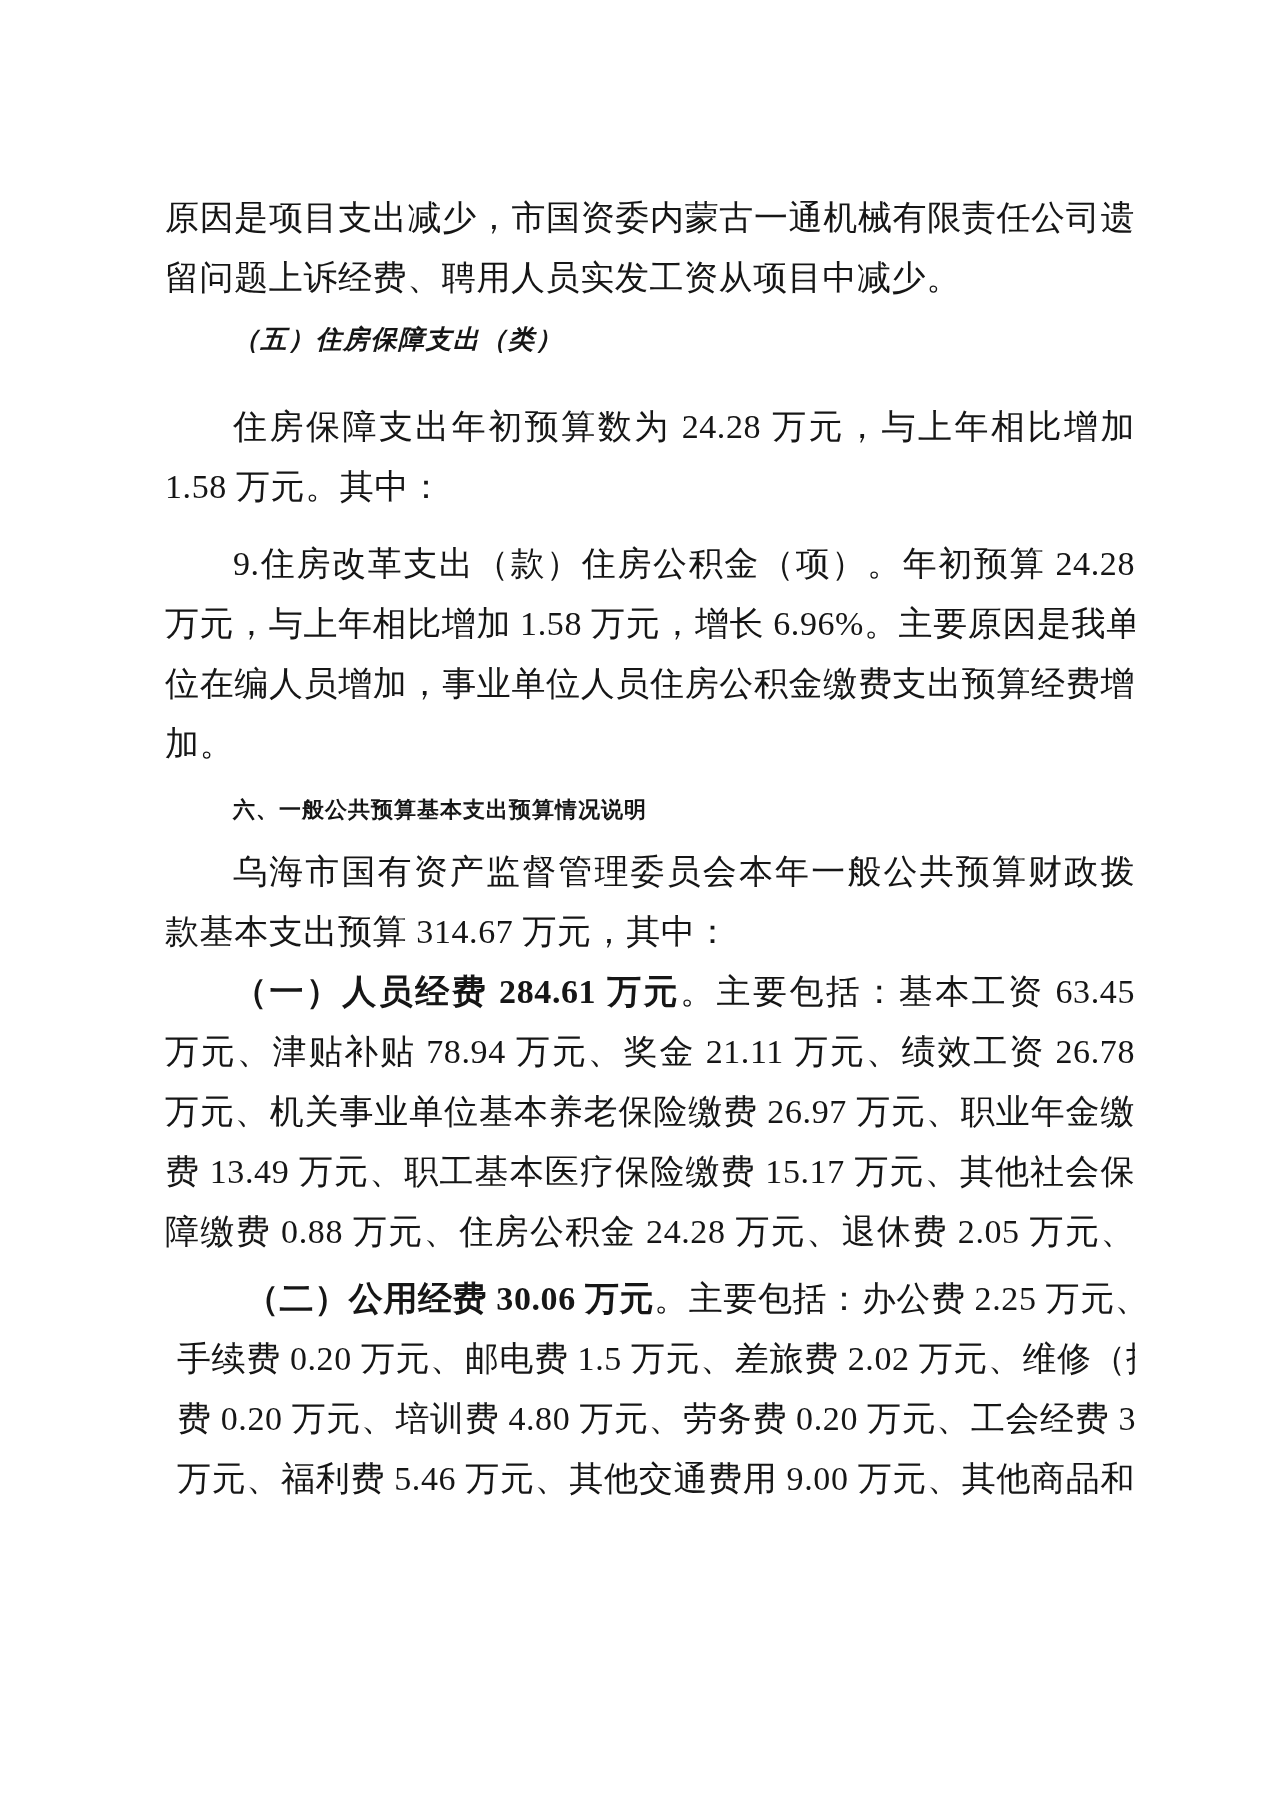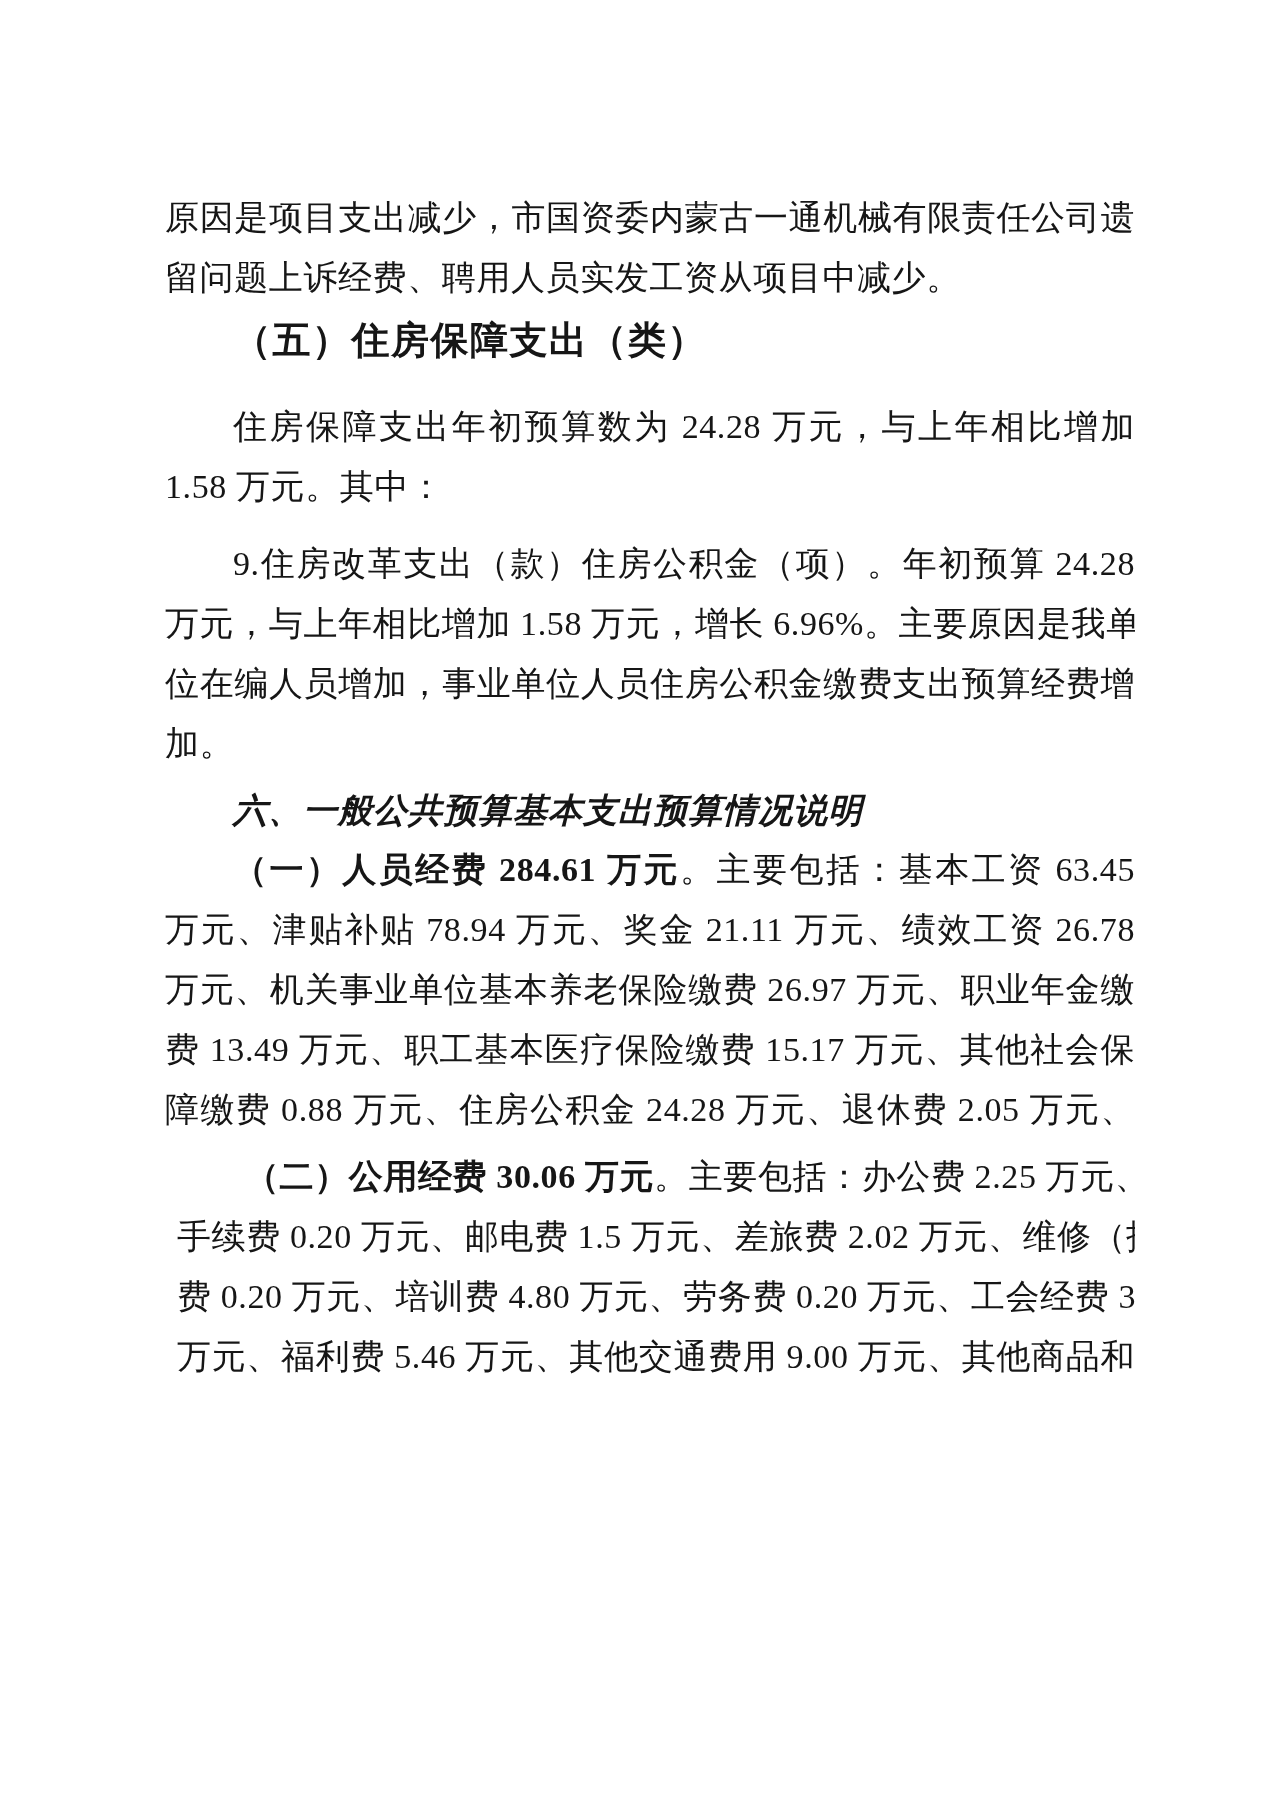--- a/index.html
+++ b/index.html
@@ -36,30 +36,30 @@
     white-space: nowrap;
     overflow: hidden;
   }
   .line.end {
     text-align-last: left;
   }
   .block.indent .line:first-child {
     padding-left: 68px;
   }
   .h-kai .line {
-    font-size: 38px;
+    font-size: 26px;
     font-weight: 700;
     letter-spacing: 1.5px;
+    font-style: italic;
   }
   .h-hei .line {
     font-family: "Liberation Sans", "DejaVu Sans", sans-serif;
-    font-size: 34px;
+    font-size: 22px;
     font-weight: 700;
     letter-spacing: 1px;
-    font-style: italic;
   }
   .bold {
     font-weight: 700;
   }
   .reg {
     font-weight: 400;
   }
 </style>
 </head>
 <body>
@@ -79,20 +79,24 @@
       </div>
       <div class="block body indent" style="margin-top: 17px;">
         <div class="line"><span class="reg">9.住房改革支出（款）住房公积金（项）。年初预算 24.28</span></div>
         <div class="line"><span class="reg">万元，与上年相比增加 1.58 万元，增长 6.96%。主要原因是我单</span></div>
         <div class="line"><span class="reg">位在编人员增加，事业单位人员住房公积金缴费支出预算经费增</span></div>
         <div class="line end"><span class="reg">加。</span></div>
       </div>
       <div class="block h-hei indent" style="margin-top: 6px;">
         <div class="line end"><span class="bold">六、一般公共预算基本支出预算情况说明</span></div>
       </div>
+      <div class="block body indent" style="margin-top: 2px;">
+        <div class="line"><span class="reg">乌海市国有资产监督管理委员会本年一般公共预算财政拨</span></div>
+        <div class="line end"><span class="reg">款基本支出预算 314.67 万元，其中：</span></div>
+      </div>
       <div class="block body indent">
         <div class="line"><span class="bold">（一）人员经费 284.61 万元</span><span class="reg">。主要包括：基本工资 63.45</span></div>
         <div class="line"><span class="reg">万元、津贴补贴 78.94 万元、奖金 21.11 万元、绩效工资 26.78</span></div>
         <div class="line"><span class="reg">万元、机关事业单位基本养老保险缴费 26.97 万元、职业年金缴</span></div>
         <div class="line"><span class="reg">费 13.49 万元、职工基本医疗保险缴费 15.17 万元、其他社会保</span></div>
         <div class="line"><span class="reg">障缴费 0.88 万元、住房公积金 24.28 万元、退休费 2.05 万元、</span></div>
       </div>
       <div class="block body indent" style="margin-top: 7px; margin-left: 12px;">
         <div class="line"><span class="bold">（二）公用经费 30.06 万元</span><span class="reg">。主要包括：办公费 2.25 万元、</span></div>
         <div class="line"><span class="reg">手续费 0.20 万元、邮电费 1.5 万元、差旅费 2.02 万元、维修（护）</span></div>

